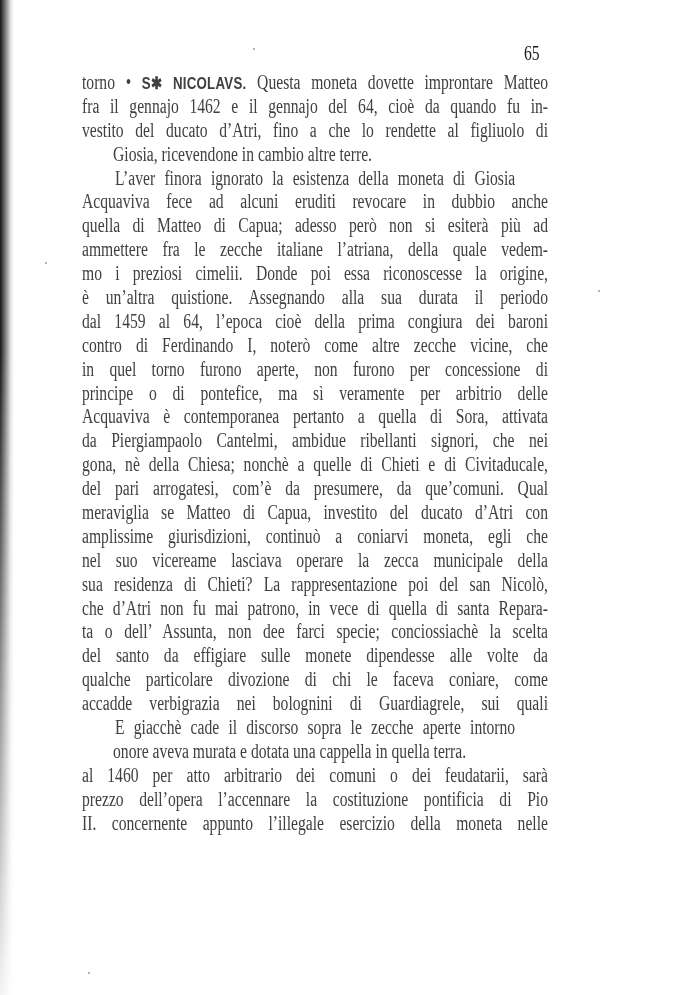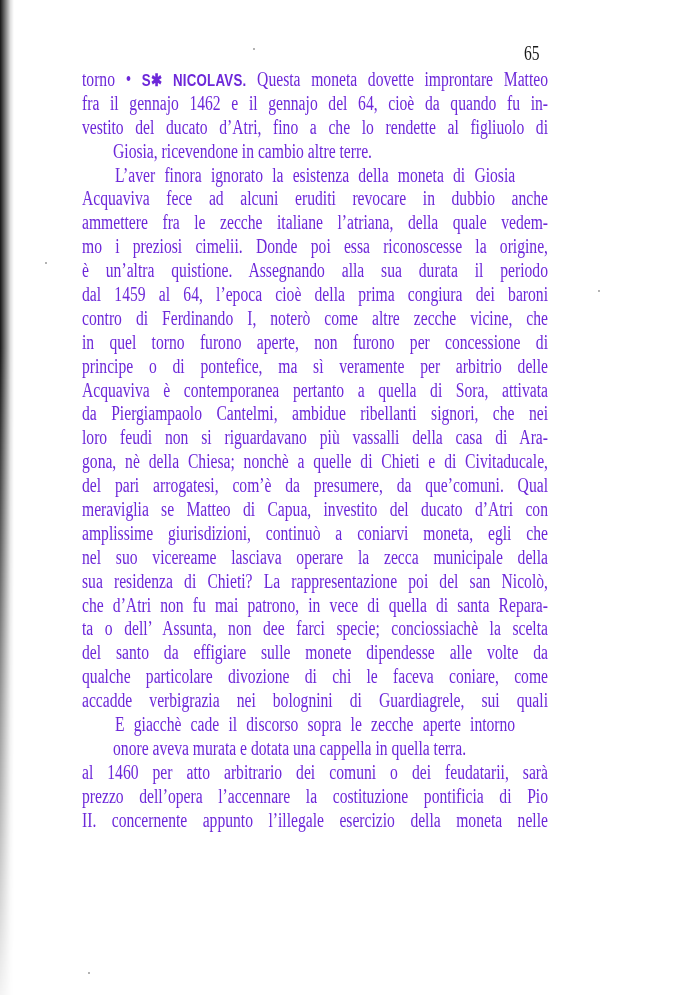--- a/index.html
+++ b/index.html
@@ -33,22 +33,22 @@
       transform: scaleX(0.78);
       transform-origin: left top;
     }
     .text-block {
       position: absolute;
       left: 82px;
       top: 66px;
       width: 466px;
       font-family: "Liberation Serif", serif;
       font-size: 20px;
-      line-height: 26px;
-      color: #6d28d9;
+      line-height: 32px;
+      color: #404040;
     }
     .line {
       display: block;
       height: 23.9px;
       white-space: nowrap;
       text-align: justify;
       text-align-last: justify;
     }
     .line.last {
       text-align-last: left;
@@ -101,20 +101,23 @@
     <span class="line last">
       <span class="condensed">Giosia, ricevendone in cambio altre terre.</span>
     </span>
     <span class="line indent">
       <span class="condensed">L’aver finora ignorato la esistenza della moneta di Giosia</span>
     </span>
     <span class="line">
       <span class="condensed">Acquaviva fece ad alcuni eruditi revocare in dubbio anche</span>
     </span>
     <span class="line">
+      <span class="condensed">quella di Matteo di Capua; adesso però non si esiterà più ad</span>
+    </span>
+    <span class="line">
       <span class="condensed">ammettere fra le zecche italiane l’atriana, della quale vedem-</span>
     </span>
     <span class="line">
       <span class="condensed">mo i preziosi cimelii. Donde poi essa riconoscesse la origine,</span>
     </span>
     <span class="line">
       <span class="condensed">è un’altra quistione. Assegnando alla sua durata il periodo</span>
     </span>
     <span class="line">
       <span class="condensed">dal 1459 al 64, l’epoca cioè della prima congiura dei baroni</span>
@@ -126,23 +129,20 @@
       <span class="condensed">in quel torno furono aperte, non furono per concessione di</span>
     </span>
     <span class="line">
       <span class="condensed">principe o di pontefice, ma sì veramente per arbitrio delle</span>
     </span>
     <span class="line">
       <span class="condensed">Acquaviva è contemporanea pertanto a quella di Sora, attivata</span>
     </span>
     <span class="line">
       <span class="condensed">da Piergiampaolo Cantelmi, ambidue ribellanti signori, che nei</span>
-    </span>
-    <span class="line">
-      <span class="condensed">loro feudi non si riguardavano più vassalli della casa di Ara-</span>
     </span>
     <span class="line">
       <span class="condensed">gona, nè della Chiesa; nonchè a quelle di Chieti e di Civitaducale,</span>
     </span>
     <span class="line">
       <span class="condensed">del pari arrogatesi, com’è da presumere, da que’comuni. Qual</span>
     </span>
     <span class="line">
       <span class="condensed">meraviglia se Matteo di Capua, investito del ducato d’Atri con</span>
     </span>

